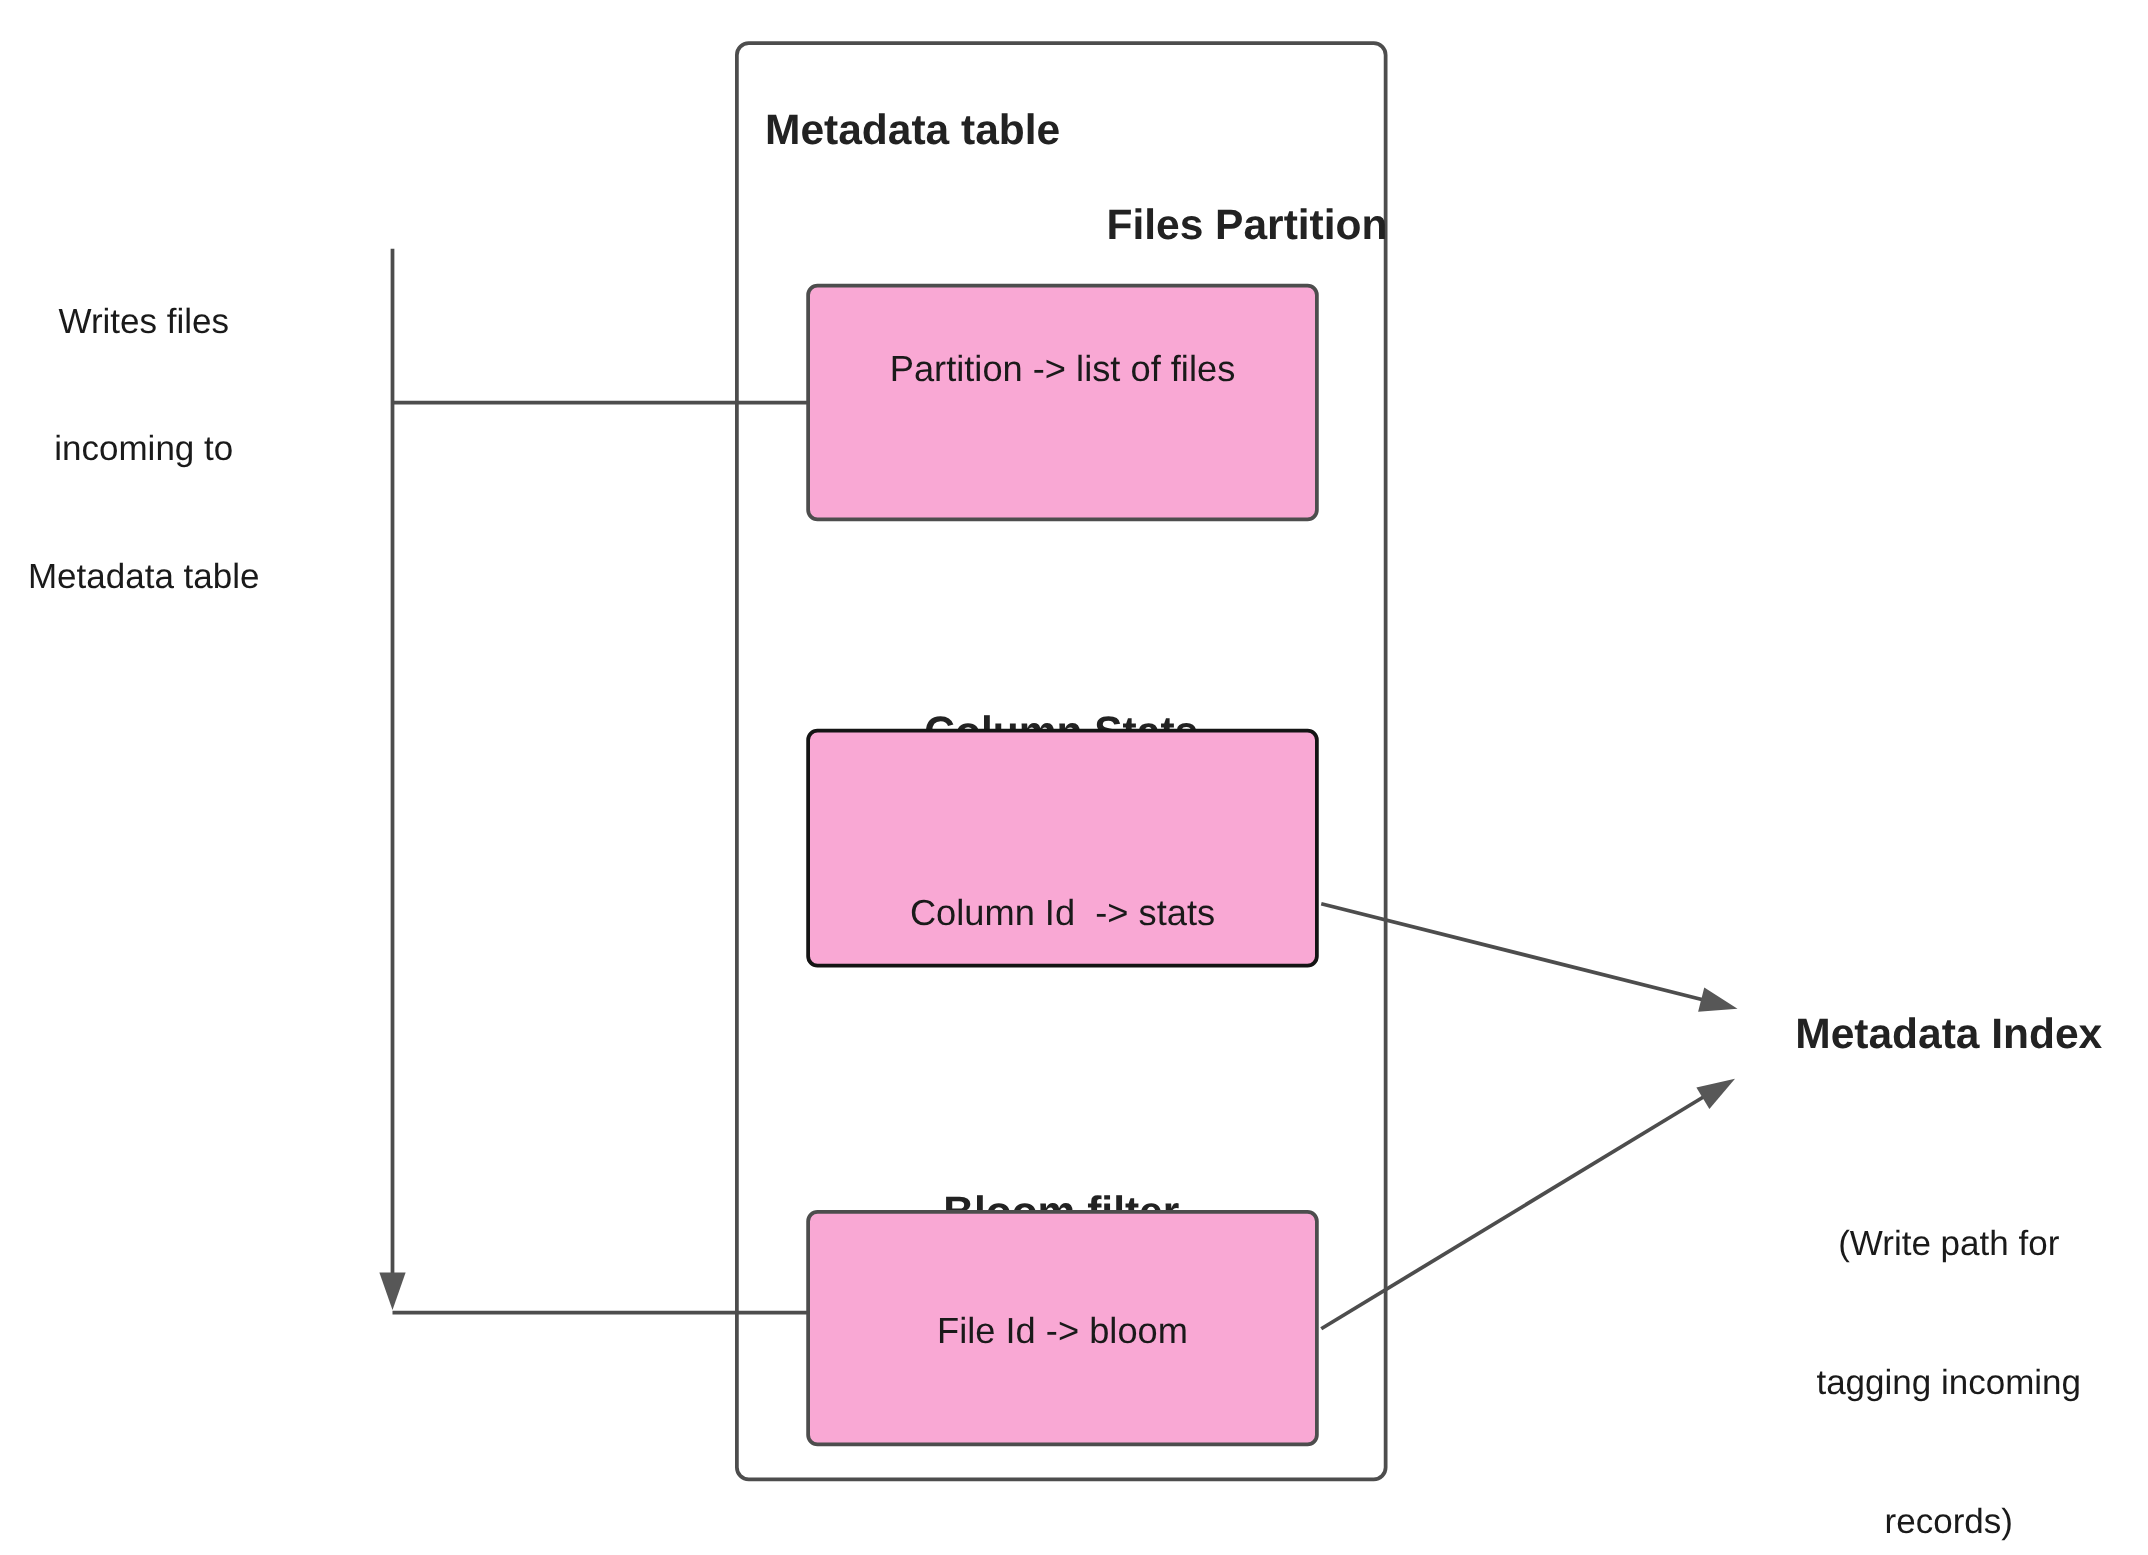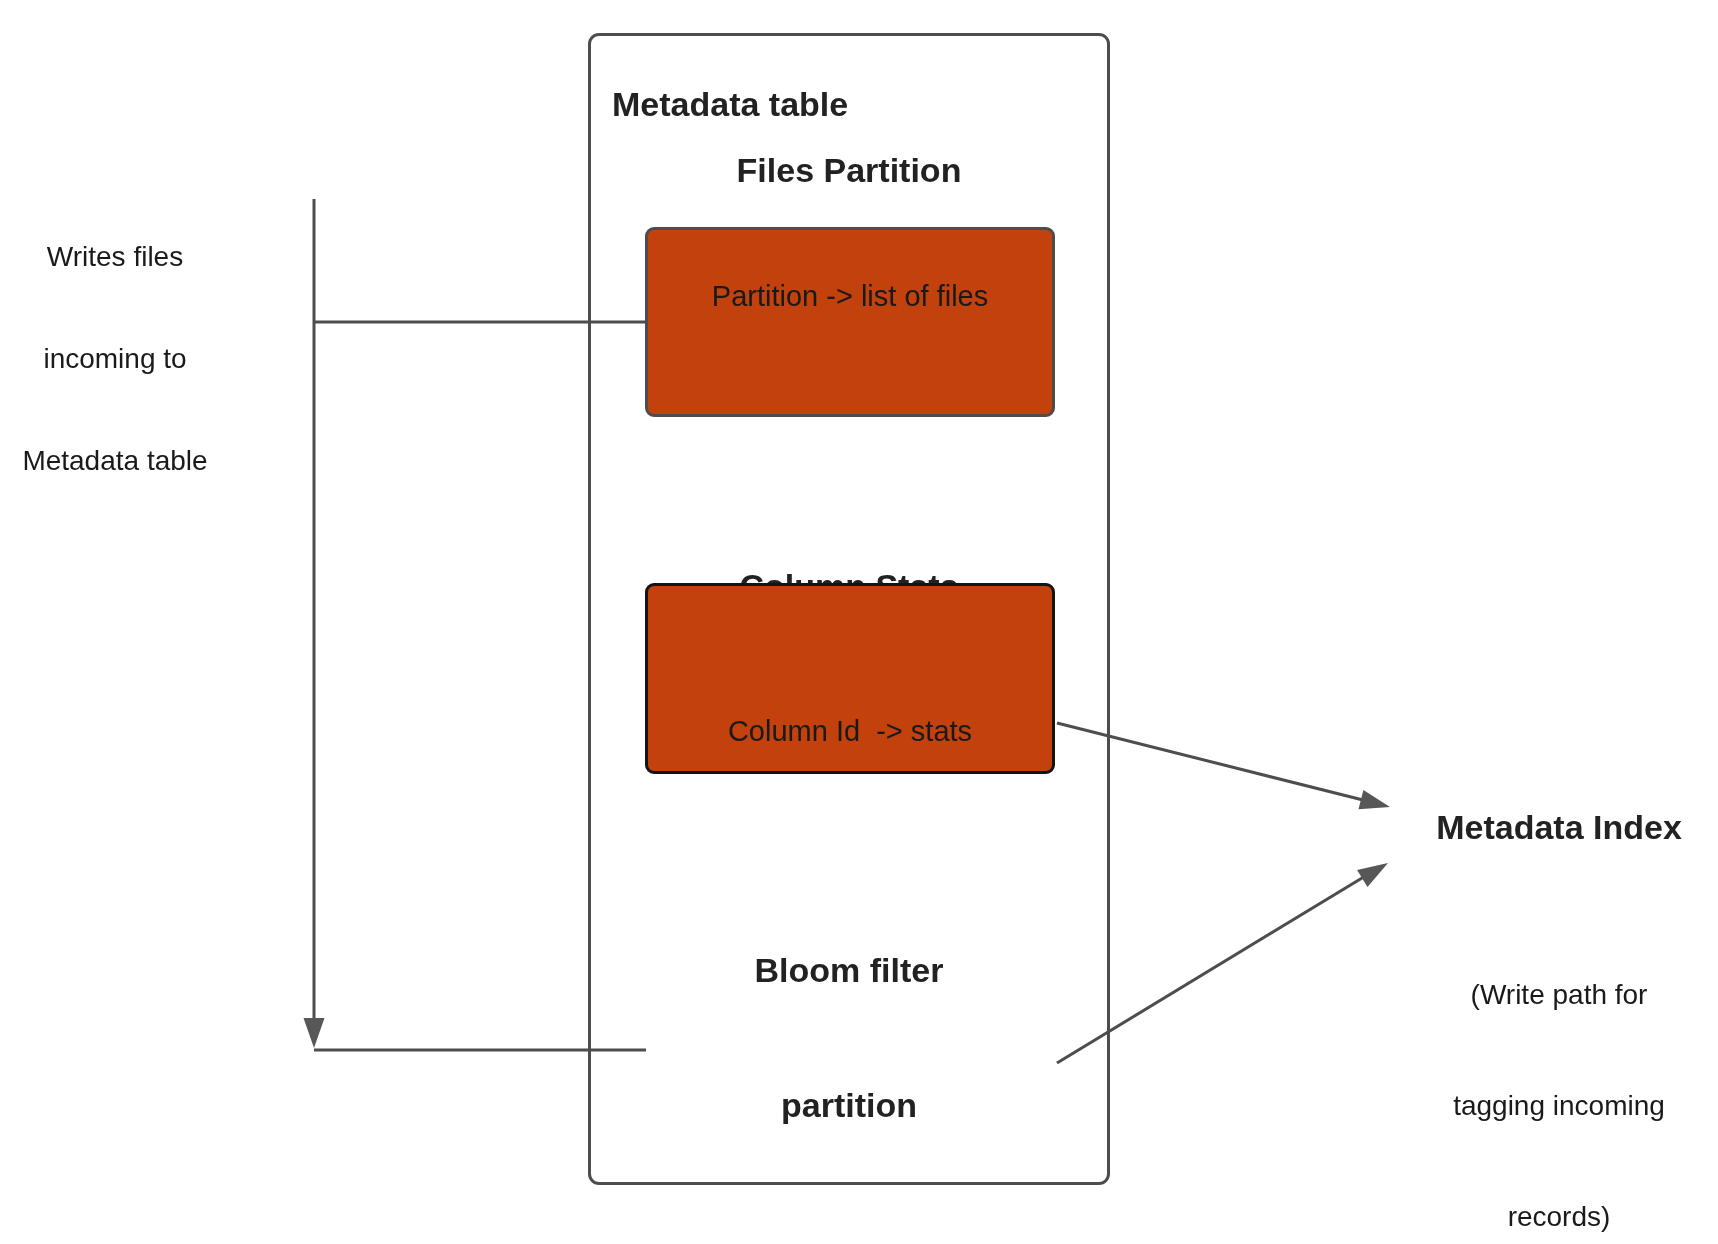--- a/index.html
+++ b/index.html
@@ -59,29 +59,29 @@
     position: absolute;
     left: 588px;
     width: 522px;
     text-align: center;
     font-size: 34px;
     font-weight: bold;
     line-height: 45px;
     color: #222222;
     white-space: pre-wrap;
   }
-  .title-files { top: 148px; }
+  .title-files { top: 158px; text-align: right; }
   .title-stats { top: 474px; }
   .title-bloom { top: 858px; }
   .inner-box {
     position: absolute;
     box-sizing: border-box;
     border: 3px solid #4d4d4d;
     border-radius: 9px;
-    background: #c2410c;
+    background: #f9a8d4;
   }
   .files-box  { left: 645px; top: 227px; width: 410px; height: 190px; }
   .stats-box  { left: 645px; top: 583px; width: 410px; height: 191px; border-color: #141414; border-width: 3px; }
   .bloom-box  { left: 645px; top: 968px; width: 410px; height: 189px; }
   .box-text {
     position: absolute;
     left: 0;
     width: 100%;
     text-align: center;
     font-size: 29px;
@@ -161,20 +161,23 @@
     <div class="box-text">
       <div>Column Id  -&gt; stats</div>
     </div>
   </div>
 
   <div class="section-title title-bloom">
     <div>Bloom filter</div>
     <div>partition</div>
   </div>
 
+  <div class="inner-box bloom-box">
+    <div class="box-text">File Id -&gt; bloom</div>
+  </div>
 
   <div class="index-title">Metadata Index</div>
 
   <div class="index-subtitle">
     <div>(Write path for</div>
     <div>tagging incoming</div>
     <div>records)</div>
   </div>
 
 </div>

